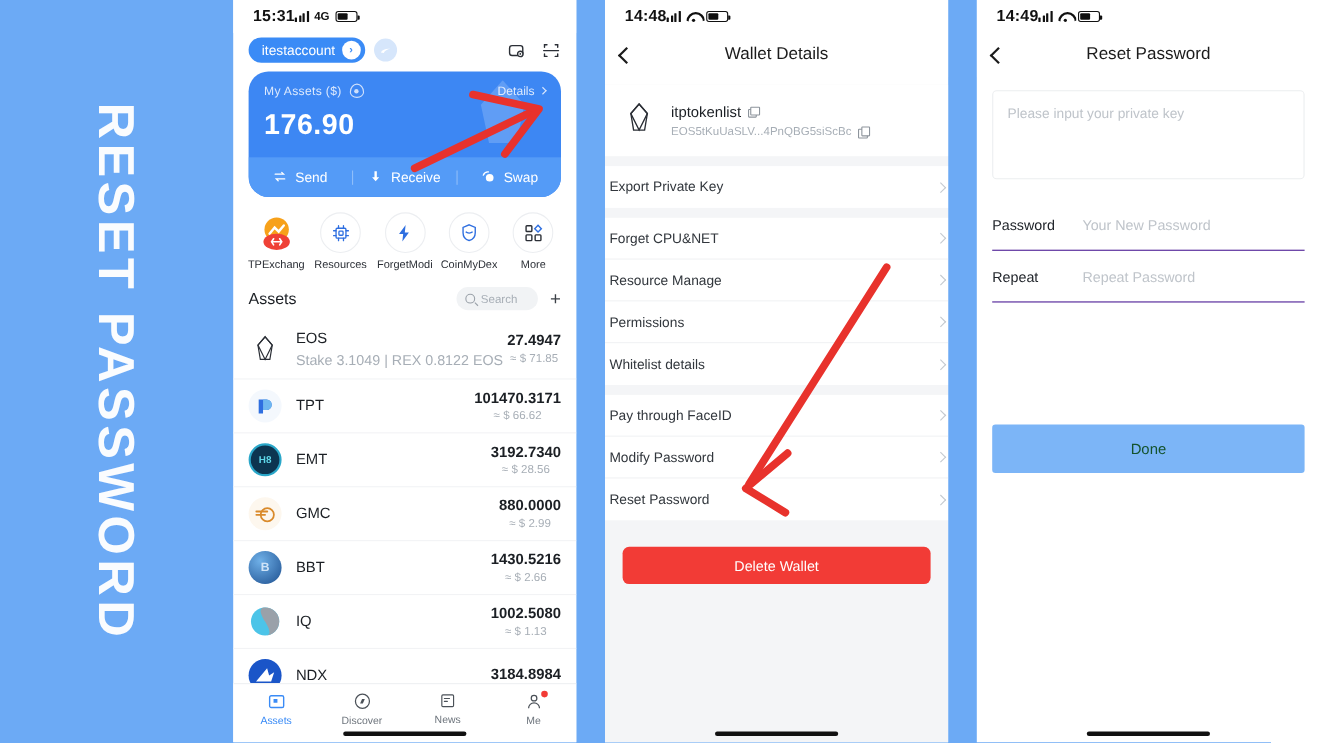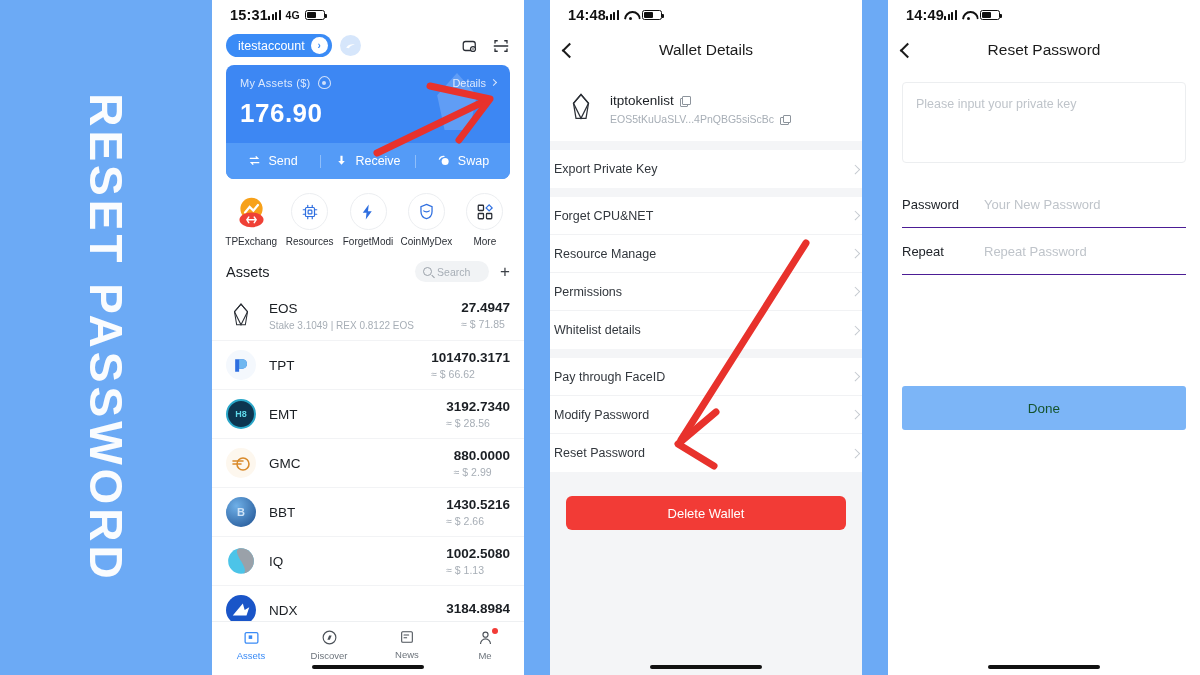--- a/index.html
+++ b/index.html
@@ -101,21 +101,21 @@
   }
   .acct-badge {
     width: 21px; height: 21px; border-radius: 50%;
     background: #d6e6fb; display: flex; align-items: center;
     justify-content: center; color: #fff; font-size: 11px;
   }
   .p1-top-icons { margin-left: auto; display: flex; gap: 13px; align-items: center; }
   .ic-wallet, .ic-scan { width: 18px; height: 18px; cursor: pointer; }
 
   .asset-card {
-    margin: 0 14px; border-radius: 8px; overflow: hidden;
+    margin: 0 14px; border-radius: 18px; overflow: hidden;
     background: linear-gradient(135deg,#3d87f3 0%,#3d87f3 100%);
     position: relative;
   }
   .asset-card-top { padding: 11px 14px 14px 14px; position: relative; }
   .ac-row1 { display: flex; align-items: center; }
   .ac-label { color: #dce9fd; font-size: 11px; letter-spacing: .3px; }
   .ac-eye {
     margin-left: 7px; width: 13px; height: 13px; border: 1.2px solid #cfe0fb;
     border-radius: 50% 50% 50% 50% / 60% 60% 40% 40%; position: relative;
     cursor: pointer;
@@ -172,22 +172,22 @@
     border-top: 1px solid #f2f3f5; min-height: 47px;
   }
   .asset-row:first-of-type { border-top: none; }
   .coin {
     width: 30px; height: 30px; border-radius: 50%; flex: 0 0 30px;
     display: flex; align-items: center; justify-content: center;
     overflow: hidden;
   }
   .asset-mid { margin-left: 13px; flex: 1; min-width: 0; }
   .asset-sym { font-size: 13.5px; color: #1b1f24; }
-  .asset-sub { font-size: 10px; color: #a7aeb6; margin-top: 3px; }
-  .asset-right { text-align: left; }
+  .asset-sub { font-size: 13px; color: #a7aeb6; margin-top: 3px; }
+  .asset-right { text-align: center; }
   .asset-amt { font-size: 13.5px; color: #1b1f24; font-weight: 600; }
   .asset-usd { font-size: 10.5px; color: #a7aeb6; margin-top: 3px; }
 
   .tabbar {
     position: absolute; left: 0; right: 0; bottom: 0; height: 54px;
     background: #fff; border-top: 1px solid #eef0f2;
     display: flex; align-items: flex-start; padding-top: 7px;
   }
   .tab { flex: 1; display: flex; flex-direction: column; align-items: center; gap: 4px; cursor: pointer; position: relative; }
   .tab-label { font-size: 9.5px; color: #6d747c; }

